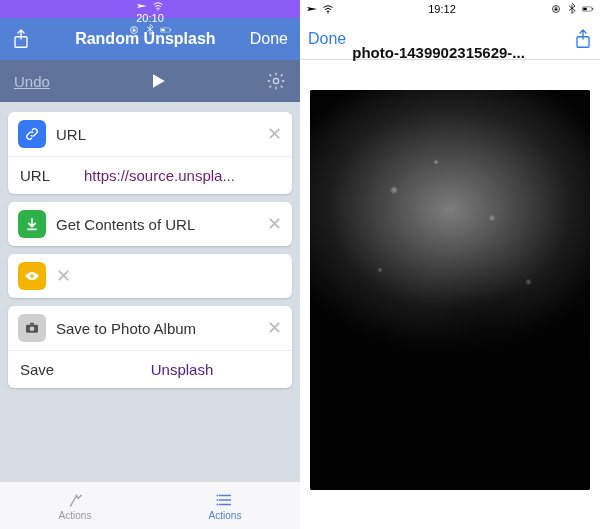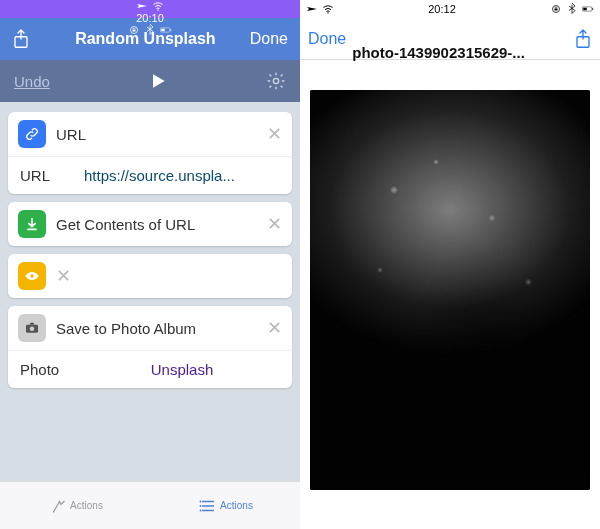--- a/index.html
+++ b/index.html
@@ -30,32 +30,32 @@
 
 
 .cards { padding: 10px 8px 14px 8px; display: flex; flex-direction: column; gap: 8px; }
 .card { background: #fff; border-radius: 6px; box-shadow: 0 1px 2px rgba(0,0,0,0.15); overflow: hidden; }
 .card-head { display: flex; align-items: center; padding: 8px 10px; gap: 10px; }
 .card-icon { width: 28px; height: 28px; border-radius: 6px; display: flex; align-items: center; justify-content: center; flex-shrink: 0; }
 .card-title { flex: 1; font-size: 15px; color: #333; font-weight: 500; }
 .card-close { color: #bbb; font-size: 18px; font-weight: 300; }
 .card-body { border-top: 1px solid #eee; padding: 10px 12px; display: flex; align-items: center; gap: 14px; }
 .card-body .lbl { font-size: 15px; color: #333; font-weight: 500; width: 50px; }
-.card-body .val { font-size: 15px; color: #0c4a6e; flex: 1; white-space: nowrap; overflow: hidden; text-overflow: ellipsis; }
+.card-body .val { font-size: 15px; color: #701a75; flex: 1; white-space: nowrap; overflow: hidden; text-overflow: ellipsis; }
 .card-body .val-blue { color: #4c1d95; text-align: center; }
 
 .ic-blue { background: #3478f6; }
 .ic-green { background: #2fb14a; }
 .ic-yellow { background: #f5b400; }
 .ic-gray { background: #cfcfcf; }
 .card-icon svg { width: 16px; height: 16px; display: block; }
 
 
 .tabbar { position: absolute; bottom: 0; left: 0; right: 0; height: 48px; background: #f7f7f9; border-top: 1px solid #ddd; display: flex; }
-.tab { flex: 1; display: flex; flex-direction: row; align-items: center; justify-content: center; gap: 1px; font-size: 10px; }
+.tab { flex: 1; display: flex; flex-direction: column; align-items: center; justify-content: center; gap: 1px; font-size: 10px; }
 .tab-inactive { color: #9a9a9a; }
 .tab-active { color: #5381d5; }
 .tab svg { width: 22px; height: 18px; display: block; }
 
 
 .navR { height: 42px; border-bottom: 1px solid #ddd; display: flex; align-items: center; padding: 0 8px; gap: 6px; }
 .navR-done { color: #2f7bf5; font-size: 16px; font-weight: 500; }
 .navR-title { flex: 1; font-size: 15px; font-weight: 600; color: #111; white-space: nowrap; overflow: hidden; text-overflow: ellipsis; margin-top: 28px; }
 .navR-share svg { width: 18px; height: 22px; display: block; stroke: #2f7bf5; }
 
@@ -191,21 +191,21 @@
             <svg viewBox="0 0 24 24">
                 <rect x="3" y="7" width="18" height="12" rx="2" fill="#555"></rect>
                 <circle cx="12" cy="13" r="3.4" fill="#cfcfcf"></circle>
                 <rect x="9" y="4" width="6" height="3" rx="1" fill="#555"></rect>
               </svg>
           </span>
           <span class="card-title">Save to Photo Album</span>
           <span class="card-close">✕</span>
         </div>
         <div class="card-body">
-          <span class="lbl">Photo</span>
+          <span class="lbl">Save</span>
           <span class="val val-blue">Unsplash</span>
         </div>
       </div>
 
     </div>
 
     <div class="tabbar">
       <div class="tab tab-inactive">
         <svg viewBox="0 0 24 24">
             <path d="M6 20l8-14 2 4 4-4" stroke="#9a9a9a" stroke-width="1.6" fill="none"></path>
@@ -235,21 +235,21 @@
               <path d="M2 16l20-4-20-4 4 4-4 4z" fill="#000"></path>
             </svg>
         </span>
         <span class="sicon">
           <svg viewBox="0 0 24 24">
               <path d="M3 9a15 15 0 0118 0M6 13a10 10 0 0112 0M9 17a5 5 0 016 0" stroke="#000" stroke-width="2" fill="none"></path>
               <circle cx="12" cy="20" r="1.4" fill="#000"></circle>
             </svg>
         </span>
       </div>
-      <div>20:12</div>
+      <div>19:12</div>
       <div class="status-right">
         <span class="sicon">
           <svg viewBox="0 0 24 24">
               <circle cx="12" cy="12" r="7" stroke="#000" stroke-width="1.5" fill="none"></circle>
               <path d="M10 11v-1a2 2 0 114 0v1" stroke="#000" stroke-width="1.2" fill="none"></path>
               <rect x="9" y="11" width="6" height="4" rx="1" fill="#000"></rect>
             </svg>
         </span>
         <span class="sicon">
           <svg viewBox="0 0 24 24">

